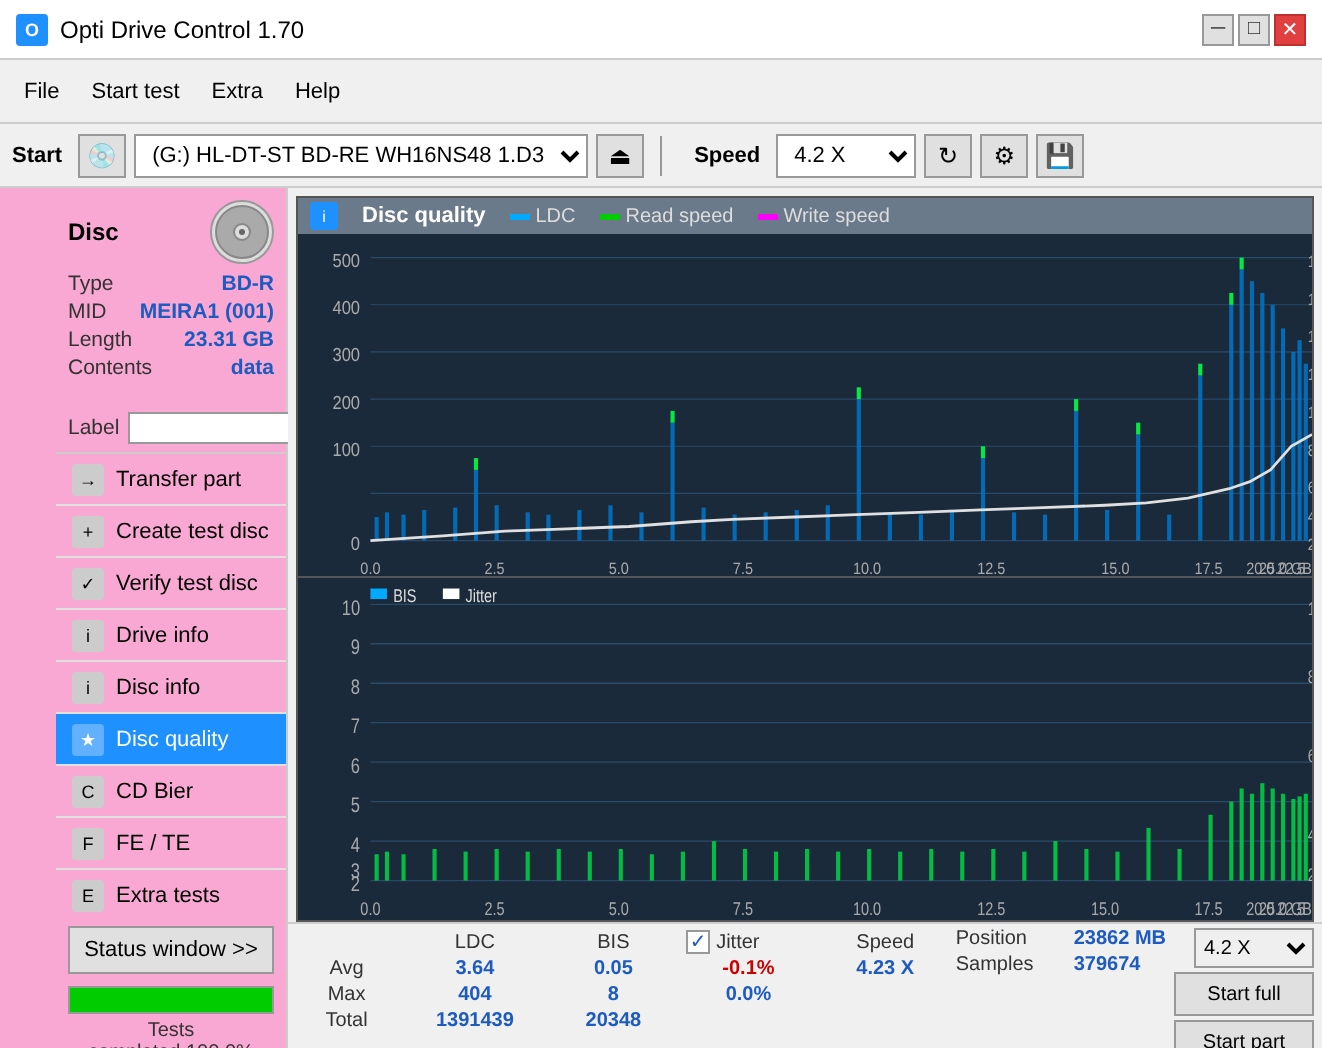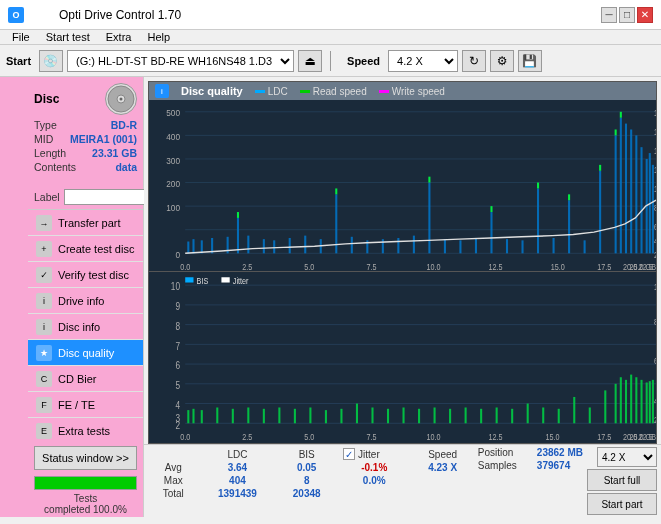--- a/index.html
+++ b/index.html
@@ -36,21 +36,20 @@
       display: flex;
       align-items: center;
       justify-content: center;
       color: white;
       font-size: 9px;
       font-weight: bold;
     }
     .titlebar-title {
       font-size: 12px;
       color: #000;
-      margin-left: 29px;
     }
     .titlebar-controls {
       display: flex;
       gap: 2px;
     }
     .titlebar-btn {
       width: 16px;
       height: 16px;
       border: 1px solid #999;
       background: #e0e0e0;
@@ -59,21 +58,21 @@
       align-items: center;
       justify-content: center;
       font-size: 10px;
       color: #333;
     }
     .titlebar-btn.close { background: #e04040; color: white; border-color: #c03030; }
 
     
     .menubar {
       background: #f0f0f0;
-      height: 15px;
+      height: 32px;
       display: flex;
       align-items: center;
       padding: 0 4px;
       border-bottom: 1px solid #ccc;
     }
     .menubar-item {
       padding: 2px 8px;
       cursor: pointer;
       font-size: 11px;
       color: #000;

